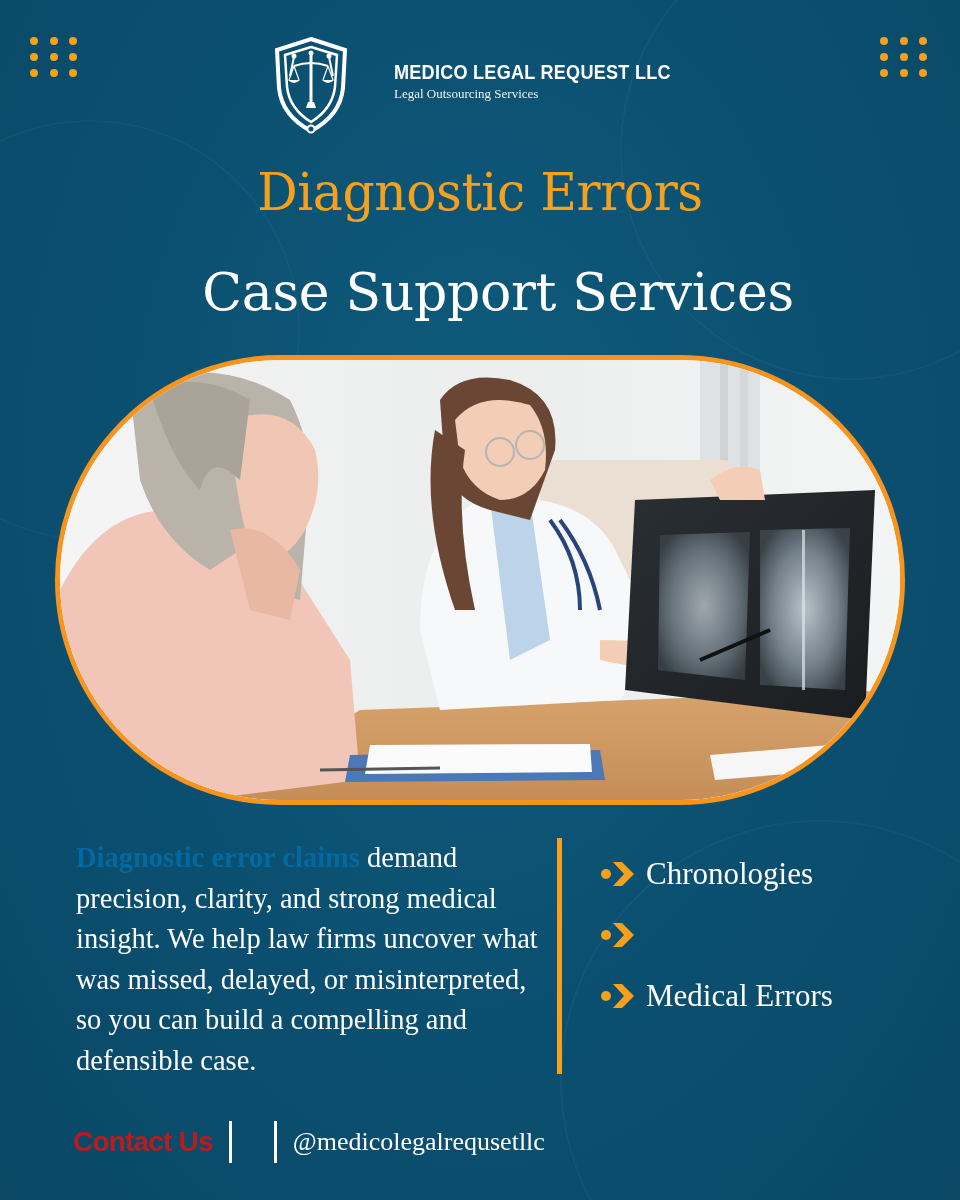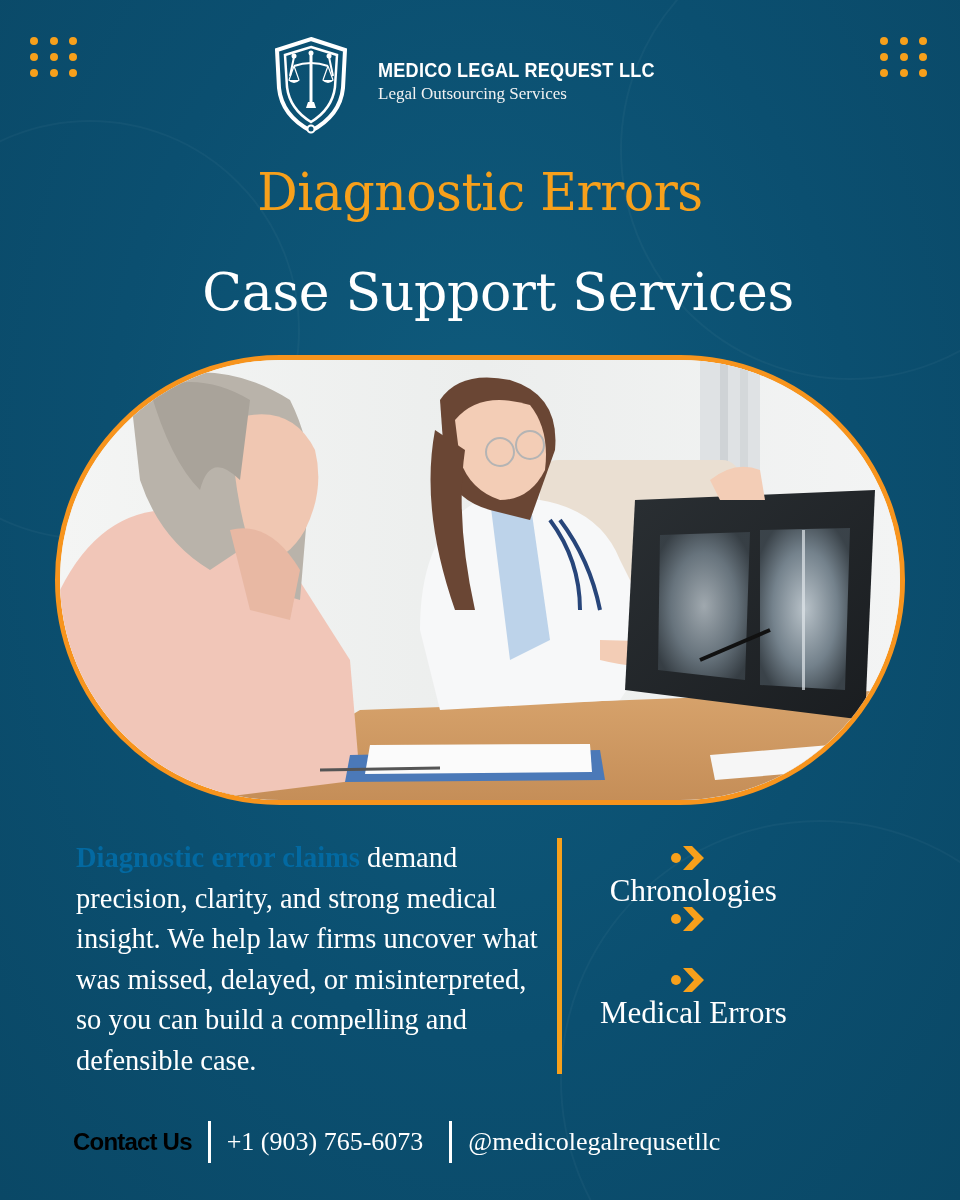--- a/index.html
+++ b/index.html
@@ -19,27 +19,27 @@
     position: absolute; top: 37px; width: 48px; height: 48px;
     display: grid; grid-template-columns: repeat(3, 8px); grid-template-rows: repeat(3, 8px);
     column-gap: 11.5px; row-gap: 8px;
   }
   .dots span { width: 8px; height: 8px; border-radius: 50%; background: #f7a01b; display:block; }
   .dots.left { left: 30px; }
   .dots.right { left: 880px; }
 
   .logo { position: absolute; left: 272px; top: 36px; display: flex; align-items: center; }
   .logo svg { width: 78px; height: 98px; }
-  .logo-text { margin-left: 28px; margin-top: -8px; }
+  .logo-text { margin-left: 44px; margin-top: -8px; }
   .logo-name {
     font-family: "Liberation Sans", sans-serif; font-weight: 700;
     font-size: 21px; letter-spacing: 0.3px; color: #ffffff;
     transform: scaleX(0.86); transform-origin: left center; white-space: nowrap;
   }
-  .logo-tag { font-family: "Liberation Serif", serif; font-size: 17px; color: #f2f2f2; margin-top: 2px; }
+  .logo-tag { font-family: "Liberation Serif", serif; font-size: 13px; color: #f2f2f2; margin-top: 2px; }
 
   .title1 {
     position: absolute; top: 162px; left: 0; width: 960px; text-align: center;
     font-family: "DejaVu Serif", serif; font-size: 52px; color: #f7a01b; letter-spacing: -0.5px;
     transform: scaleX(0.97);
   }
   .title2 {
     position: absolute; top: 262px; left: 0; width: 960px; text-align: center;
     font-family: "DejaVu Serif", serif; font-size: 52px; color: #ffffff; letter-spacing: -0.3px; padding-left: 36px;
   }
@@ -52,27 +52,27 @@
 
   .body-text {
     position: absolute; left: 76px; top: 838px; width: 470px;
     font-family: "Liberation Serif", serif; font-size: 28.5px; line-height: 40.5px; color: #ffffff;
   }
   .body-text .hl { color: #0369a1; font-weight: 700; }
 
   .divider-v { position: absolute; left: 557px; top: 838px; width: 5px; height: 236px; background: #f7a01b; }
 
   .services { position: absolute; left: 600px; top: 843px; }
-  .service-item { display: flex; align-items: center; height: 61px; flex-direction: column; }
+  .service-item { display: flex; align-items: center; height: 61px; }
   .service-item svg { width: 36px; height: 30px; margin-right: 10px; flex: 0 0 auto; }
   .service-label { font-family: "Liberation Serif", serif; font-size: 31px; color: #ffffff; white-space: nowrap; }
 
   .footer { position: absolute; left: 73px; top: 1120px; height: 44px; display: flex; align-items: center; }
   .contact-label {
-    font-family: "Liberation Sans", sans-serif; font-weight: 700; font-size: 24px; color: #000000;
+    font-family: "Liberation Sans", sans-serif; font-weight: 700; font-size: 28px; color: #b91c1c;
     letter-spacing: -0.8px;
   }
   .footer .sep { width: 3px; height: 42px; background: #ffffff; margin: 0 16px 0 16px; }
   .footer .sep.b { margin: 0 16px 0 26px; }
   .footer-text { font-family: "Liberation Serif", serif; font-size: 26px; color: #ffffff; white-space: nowrap; }
 </style>
 </head>
 <body>
 
 <div class="bg-swirl" style="left:-120px;top:120px;width:420px;height:420px;"></div>
@@ -215,16 +215,15 @@
       <circle cx="6" cy="15" r="5" fill="#f7a01b"></circle>
       <path d="M13 3 L22 3 L34 15 L22 27 L13 27 L24 15 Z" fill="#f7a01b"></path>
     </svg>
     <span class="service-label">Medical Errors</span>
   </div>
 </div>
 
 <div class="footer">
   <span class="contact-label">Contact Us</span>
   <span class="sep"></span>
-  <span class="footer-text">+1 (903) 765-6073</span>
   <span class="sep b"></span>
   <span class="footer-text">@medicolegalrequsetllc</span>
 </div>
 
 </body></html>

